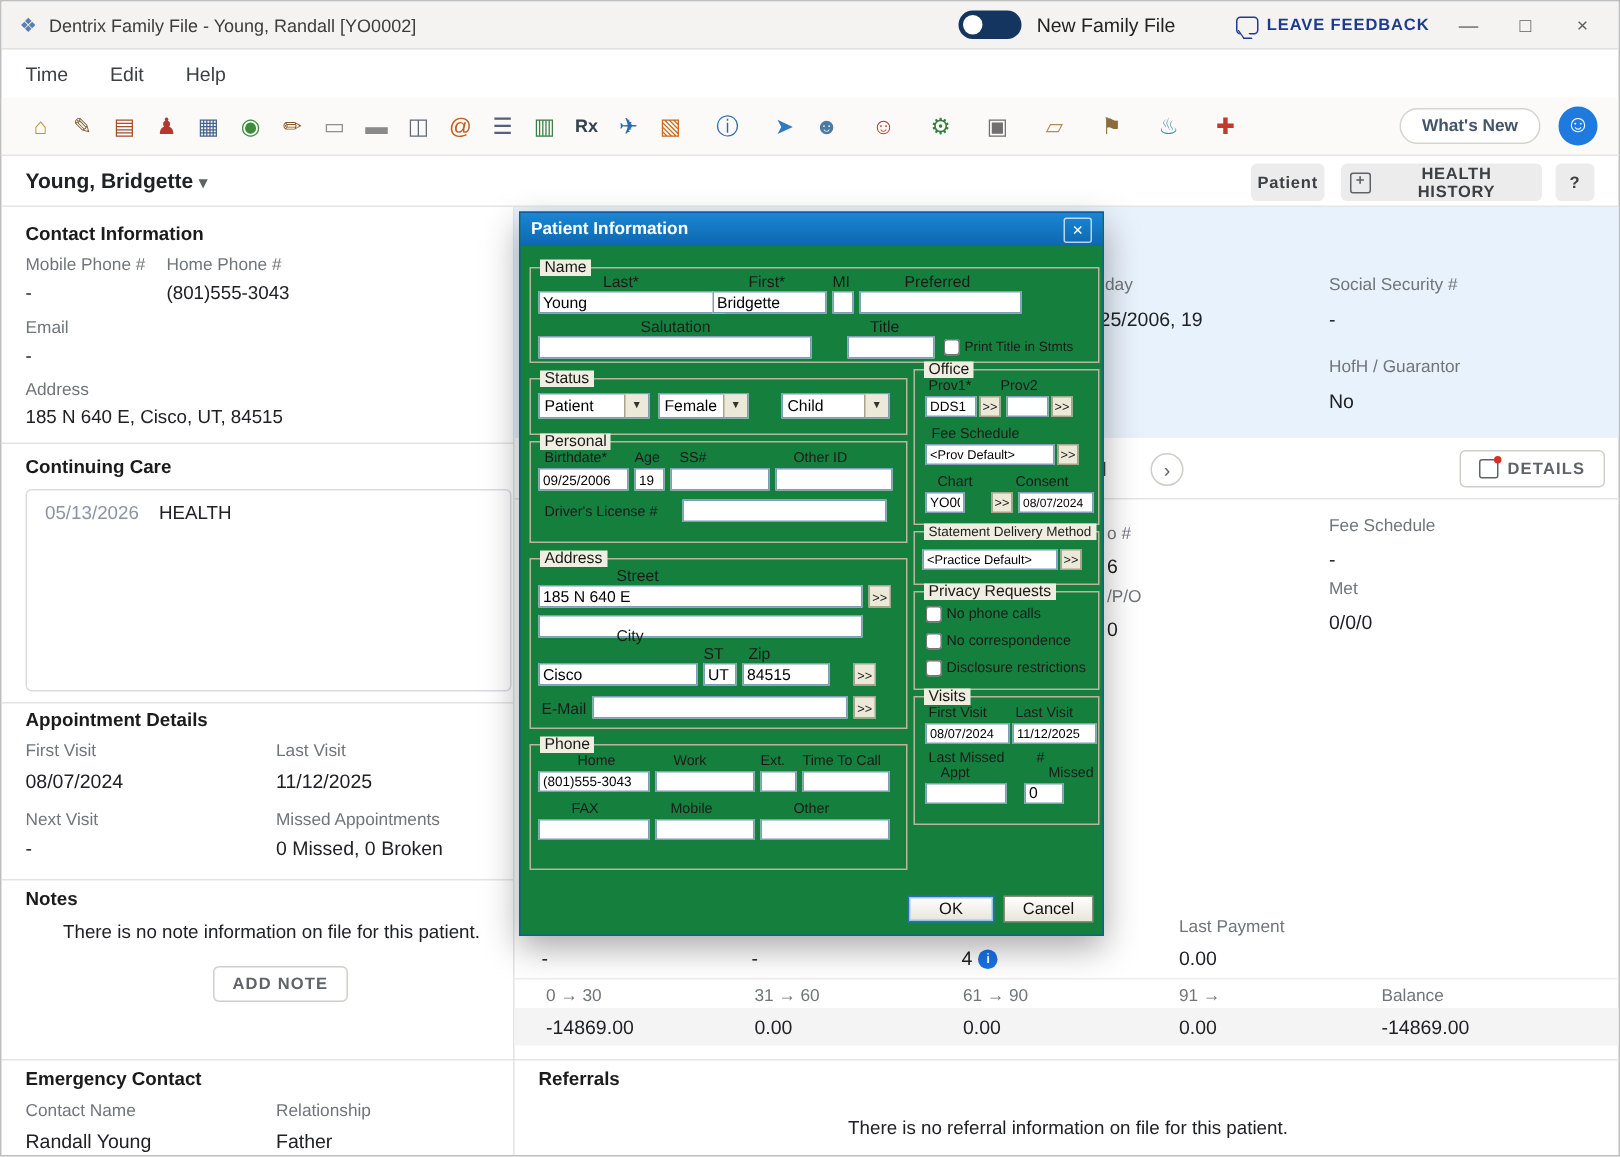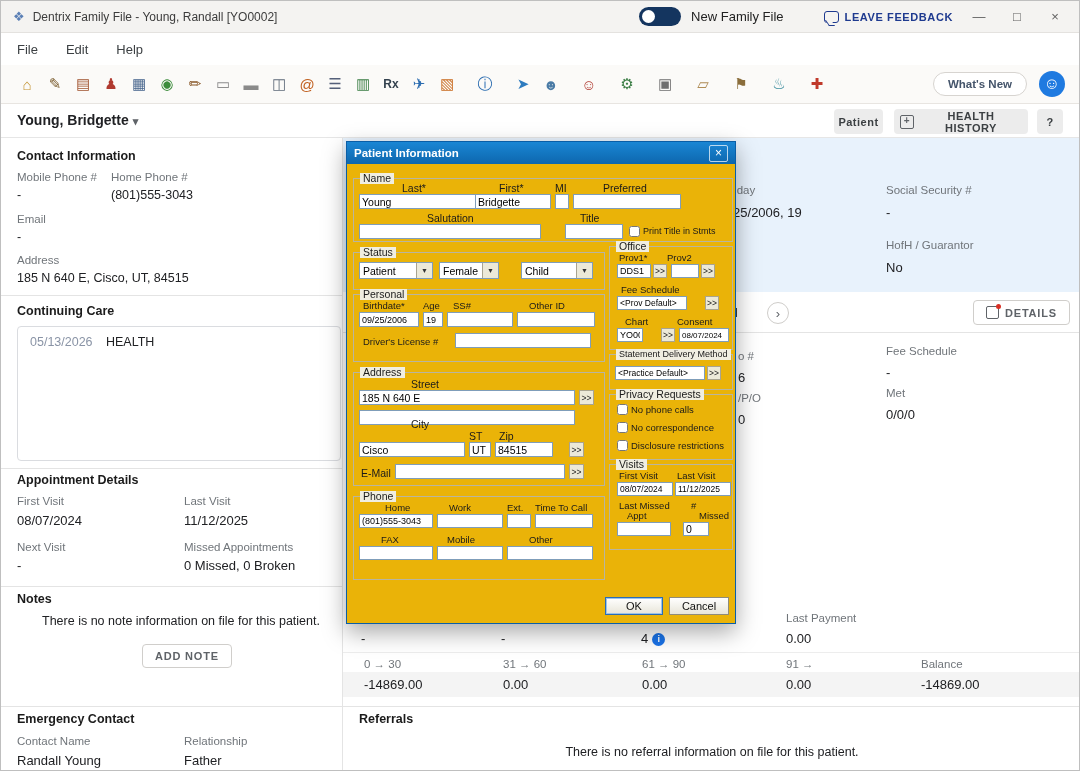--- a/index.html
+++ b/index.html
@@ -49,21 +49,21 @@
         font-size:11px;font-weight:bold;color:#5f6368;letter-spacing:.8px;padding:5px 12px;cursor:pointer;display:flex;align-items:center;gap:6px;}
   .bdg{width:11px;height:11px;border:1.5px solid #5f6368;border-radius:2px;position:relative;}
   .bdg::after{content:"";position:absolute;width:5px;height:5px;background:#d93025;border-radius:50%;top:-3px;right:-3px;}
   .band{position:absolute;background:#e8f2fc;}
   .circbtn{position:absolute;width:20px;height:20px;border:1px solid #cfcdca;border-radius:50%;background:#fff;
            display:flex;align-items:center;justify-content:center;font-size:13px;color:#5f6368;cursor:pointer;}
   .grayrow{position:absolute;background:#f4f4f4;}
   .infoi{display:inline-block;width:13px;height:13px;border-radius:50%;background:#1a73e8;color:#fff;
          font-size:9px;line-height:13px;text-align:center;font-weight:bold;vertical-align:1px;margin-left:4px;}
   
-  .dlg{position:absolute;left:345px;top:140px;width:390px;height:483px;background:#eab308;border:1px solid #0a5ea6;
+  .dlg{position:absolute;left:345px;top:140px;width:390px;height:483px;background:#15803d;border:1px solid #0a5ea6;
        box-shadow:0 8px 22px rgba(0,0,0,.35);box-sizing:border-box;}
   .dtitle{position:absolute;left:0;top:0;width:100%;height:22px;background:linear-gradient(#1a86d4,#0d67ae);
           display:flex;align-items:center;padding:0 7px;box-sizing:border-box;}
   .dtitle .tx{color:#fff;font-size:11.5px;font-weight:bold;}
   .dclose{margin-left:auto;width:17px;height:15px;color:#fff;font-size:12px;line-height:14px;text-align:center;cursor:pointer;border:1px solid rgba(255,255,255,.7);border-radius:2px;}
   .grp{position:absolute;border:1px solid #b9b59f;}
   .gl{position:absolute;top:-6px;left:6px;background:#f0eee1;padding:0 3px;font-size:10.5px;line-height:11px;color:#1a1a1a;white-space:nowrap;}
   .dl{position:absolute;font-size:10.5px;color:#1a1a1a;white-space:nowrap;}
   .fi{position:absolute;height:15px;background:#fff;border:1px solid #7f9db9;font-family:"Liberation Sans",sans-serif;
       font-size:10.5px;color:#000;padding:0 2px;box-sizing:border-box;}
@@ -96,21 +96,21 @@
         <span class="bubble"></span>
         <span>LEAVE FEEDBACK</span>
       </span>
       <span class="winbtn">—</span>
       <span class="winbtn">□</span>
       <span class="winbtn">×</span>
     </div>
   </div>
 
   <div class="menubar">
-    <span class="menuitem">File</span>
+    <span class="menuitem">Time</span>
     <span class="menuitem">Edit</span>
     <span class="menuitem">Help</span>
   </div>
 
   <div class="toolbar">
     <span class="ticon" style="color: rgb(194, 145, 46);">⌂</span>
     <span class="ticon" style="color: rgb(122, 92, 46);">✎</span>
     <span class="ticon" style="color: rgb(160, 82, 45);">▤</span>
     <span class="ticon" style="color: rgb(176, 58, 48);">♟</span>
     <span class="ticon" style="color: rgb(70, 100, 140);">▦</span>
@@ -334,21 +334,21 @@
     <div class="grp" style="left:262px;top:104px;width:122px;height:102px;">
       <span class="gl">Office</span>
     </div>
     <div class="dl" style="left:272px;top:110px;font-size:9.5px;">Prov1*</div>
     <div class="dl" style="left:320px;top:110px;font-size:9.5px;">Prov2</div>
     <input class="fi" style="left: 270px; top: 122px; width: 34px; height: 14px; font-size: 9px;" value="DDS1">
     <button class="mb" style="left:306px;top:122px;width:14px;height:14px;">&gt;&gt;</button>
     <input class="fi" style="left: 324px; top: 122px; width: 28px; height: 14px; font-size: 9px;" value="">
     <button class="mb" style="left:354px;top:122px;width:14px;height:14px;">&gt;&gt;</button>
     <div class="dl" style="left:274px;top:142px;font-size:9.5px;">Fee Schedule</div>
-    <input class="fi" style="left: 270px; top: 154px; width: 70px; height: 14px; font-size: 8.5px;" value="&lt;Prov Default&gt;">
+    <input class="fi" style="left: 270px; top: 154px; width: 86px; height: 14px; font-size: 8.5px;" value="&lt;Prov Default&gt;">
     <button class="mb" style="left:358px;top:154px;width:14px;height:14px;">&gt;&gt;</button>
     <div class="dl" style="left:278px;top:174px;font-size:9.5px;">Chart</div>
     <div class="dl" style="left:330px;top:174px;font-size:9.5px;">Consent</div>
     <input class="fi" style="left: 270px; top: 186px; width: 26px; height: 14px; font-size: 9px;" value="YO0001">
     <button class="mb" style="left:314px;top:186px;width:14px;height:14px;">&gt;&gt;</button>
     <input class="fi" style="left: 332px; top: 186px; width: 50px; height: 14px; font-size: 8px;" value="08/07/2024">
 
     <div class="grp" style="left:262px;top:212px;width:122px;height:34px;">
       <span class="gl" style="font-size:9px;">Statement Delivery Method</span>
     </div>

